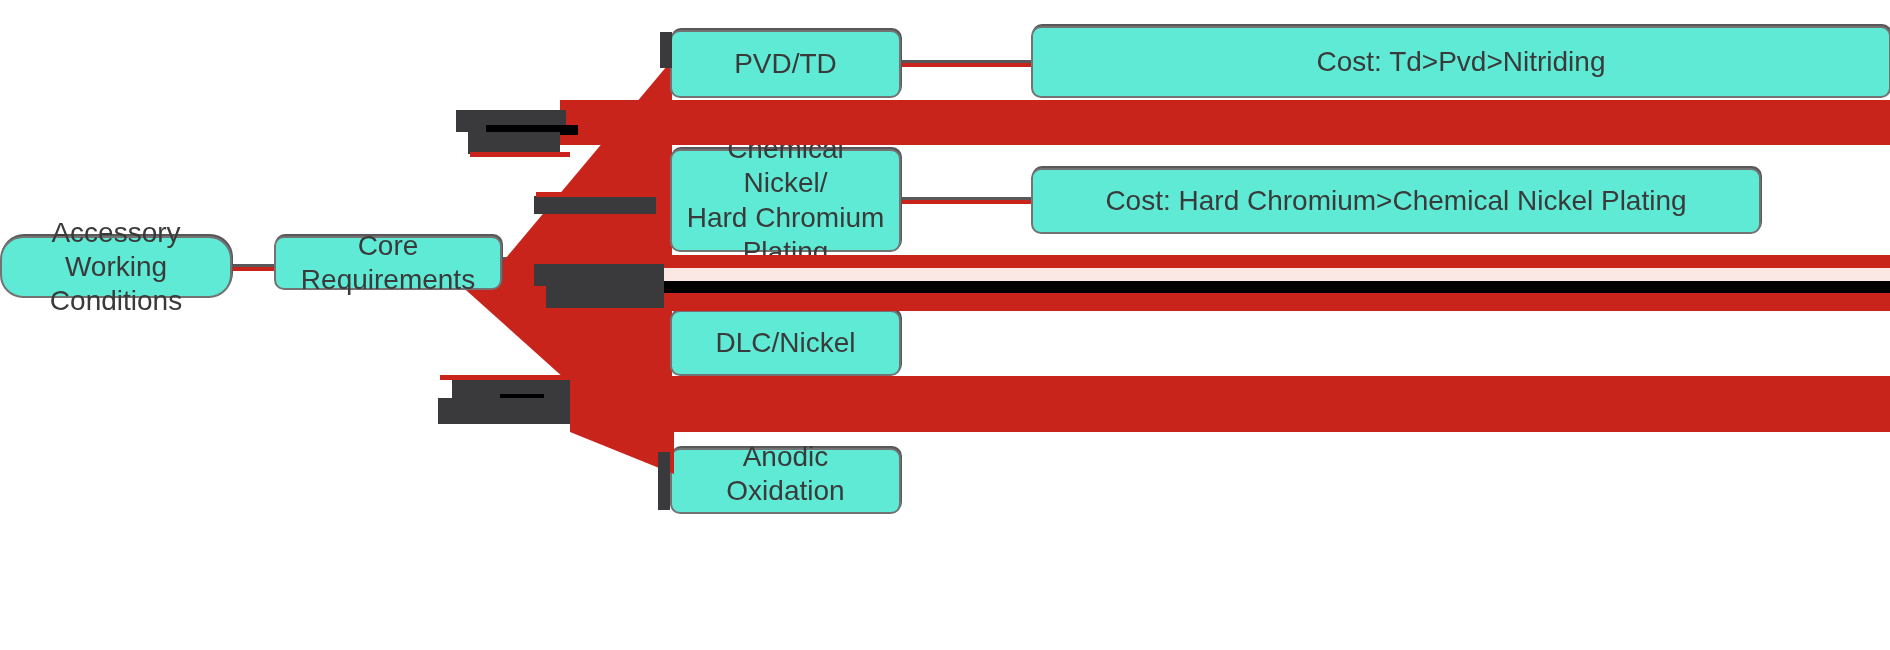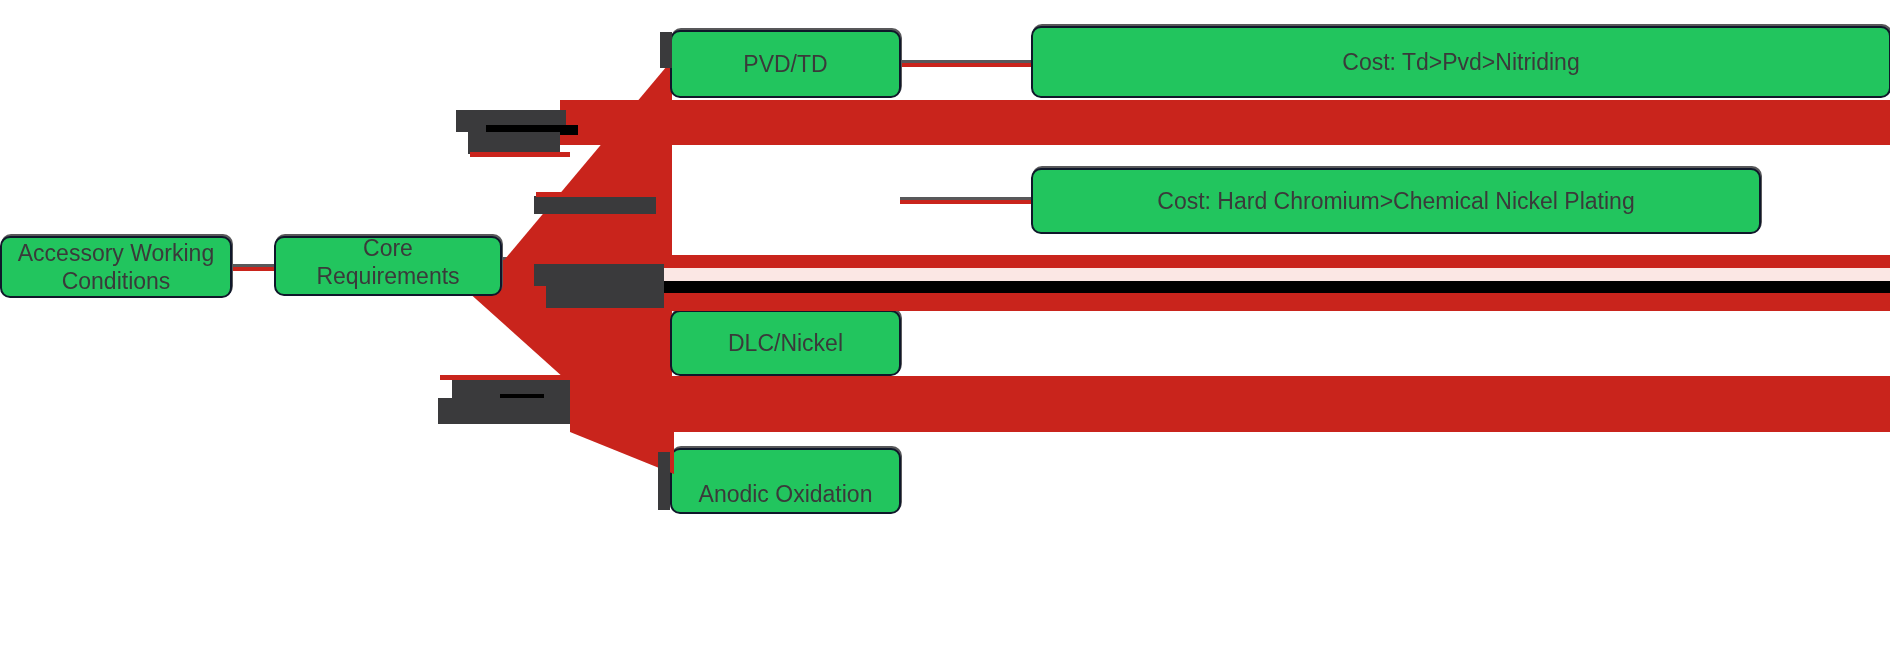--- a/index.html
+++ b/index.html
@@ -13,25 +13,25 @@
     height: 650px;
     background: #ffffff;
     overflow: hidden;
     font-family: "Liberation Sans", sans-serif;
   }
 
   
   .node {
     position: absolute;
     box-sizing: border-box;
-    background: #22c55e;
-    border: 2px solid #0f172a;
+    background: #5eead4;
+    border: 2px solid #737373;
     border-radius: 10px;
     color: #3a3a3a;
-    font-size: 23px;
+    font-size: 28px;
     line-height: 1.22;
     text-align: center;
     display: flex;
     align-items: center;
     justify-content: center;
     padding: 4px 10px;
     z-index: 40;
     box-shadow: 1px -2px 0 0 #58585a;
   }
   .node-label { display: block; white-space: pre-line; }
@@ -72,34 +72,39 @@
 
   <div class="conn conn-h" style="left:900px; top:63px; width:132px;"></div>
 
   <div class="conn conn-h" style="left:900px; top:200px; width:132px;"></div>
 
   <div class="wedge" style="left:500px; top:60px; width:172px; height:205px;
               clip-path: polygon(100% 0%, 100% 100%, 0% 100%);"></div>
   <div class="wedge" style="left:438px; top:265px; width:234px; height:210px;
               clip-path: polygon(100% 100%, 100% 0%, 0% 0%);"></div>
 
-  <div class="node" style="left:0px; top:236px; width:232px; height:62px;">
+  <div class="node" style="left:0px; top:236px; width:232px; height:62px;border-radius:23px;">
     <span class="node-label">Accessory Working
 Conditions</span>
   </div>
 
-  <div class="node" style="left:274px; top:236px; width:228px; height:60px;align-items:flex-end;">
+  <div class="node" style="left:274px; top:236px; width:228px; height:54px;">
     <span class="node-label">Core
 Requirements</span>
   </div>
 
   <div class="node" style="left:670px; top:30px; width:231px; height:68px;">
     <span class="node-label">PVD/TD</span>
   </div>
 
+  <div class="node" style="left:670px; top:149px; width:231px; height:103px;">
+    <span class="node-label">Chemical Nickel/
+Hard Chromium
+Plating</span>
+  </div>
 
   <div class="node" style="left:670px; top:310px; width:231px; height:66px;">
     <span class="node-label">DLC/Nickel</span>
   </div>
 
   <div class="node" style="left:670px; top:448px; width:231px; height:66px;align-items:flex-end;">
     <span class="node-label">Anodic Oxidation</span>
   </div>
 
   <div class="node" style="left:1031px; top:26px; width:860px; height:72px;">

